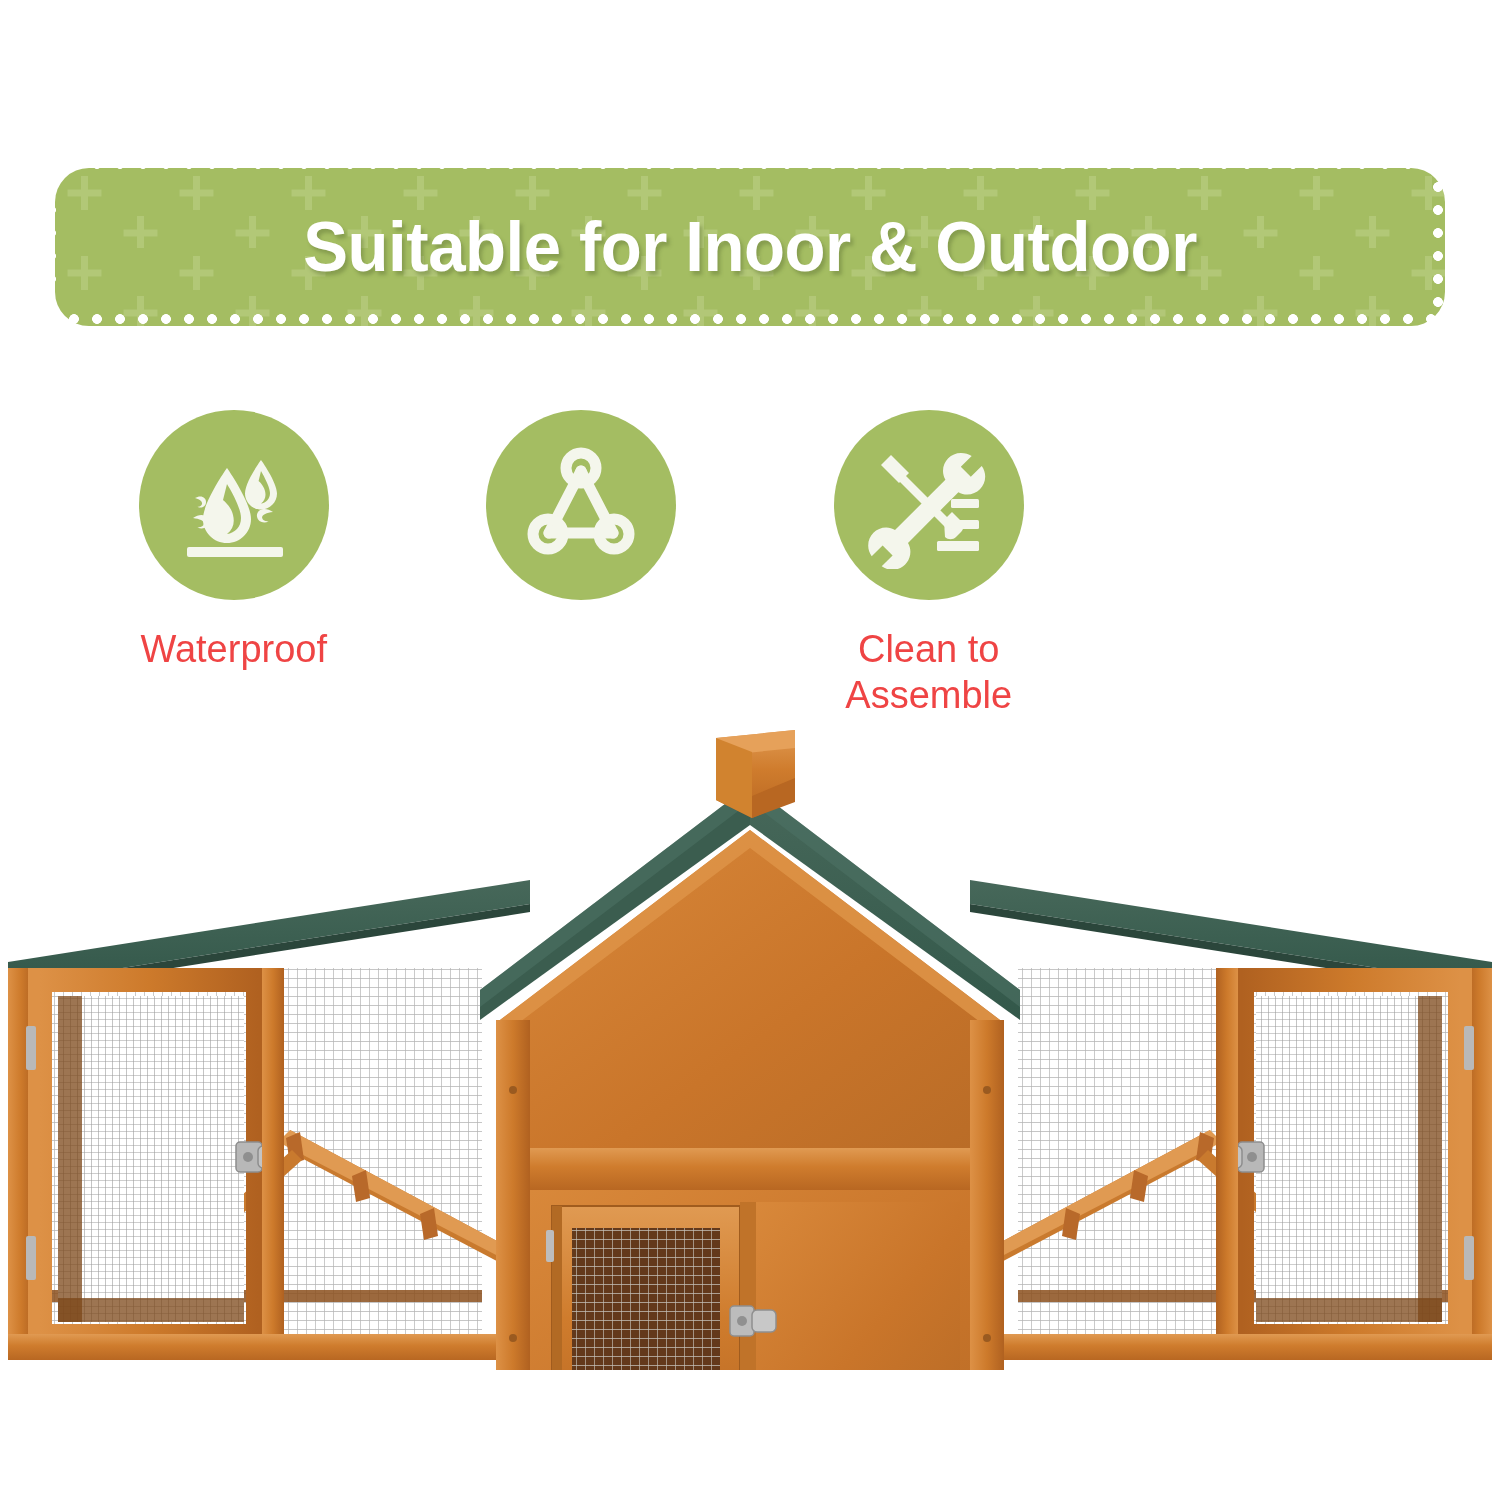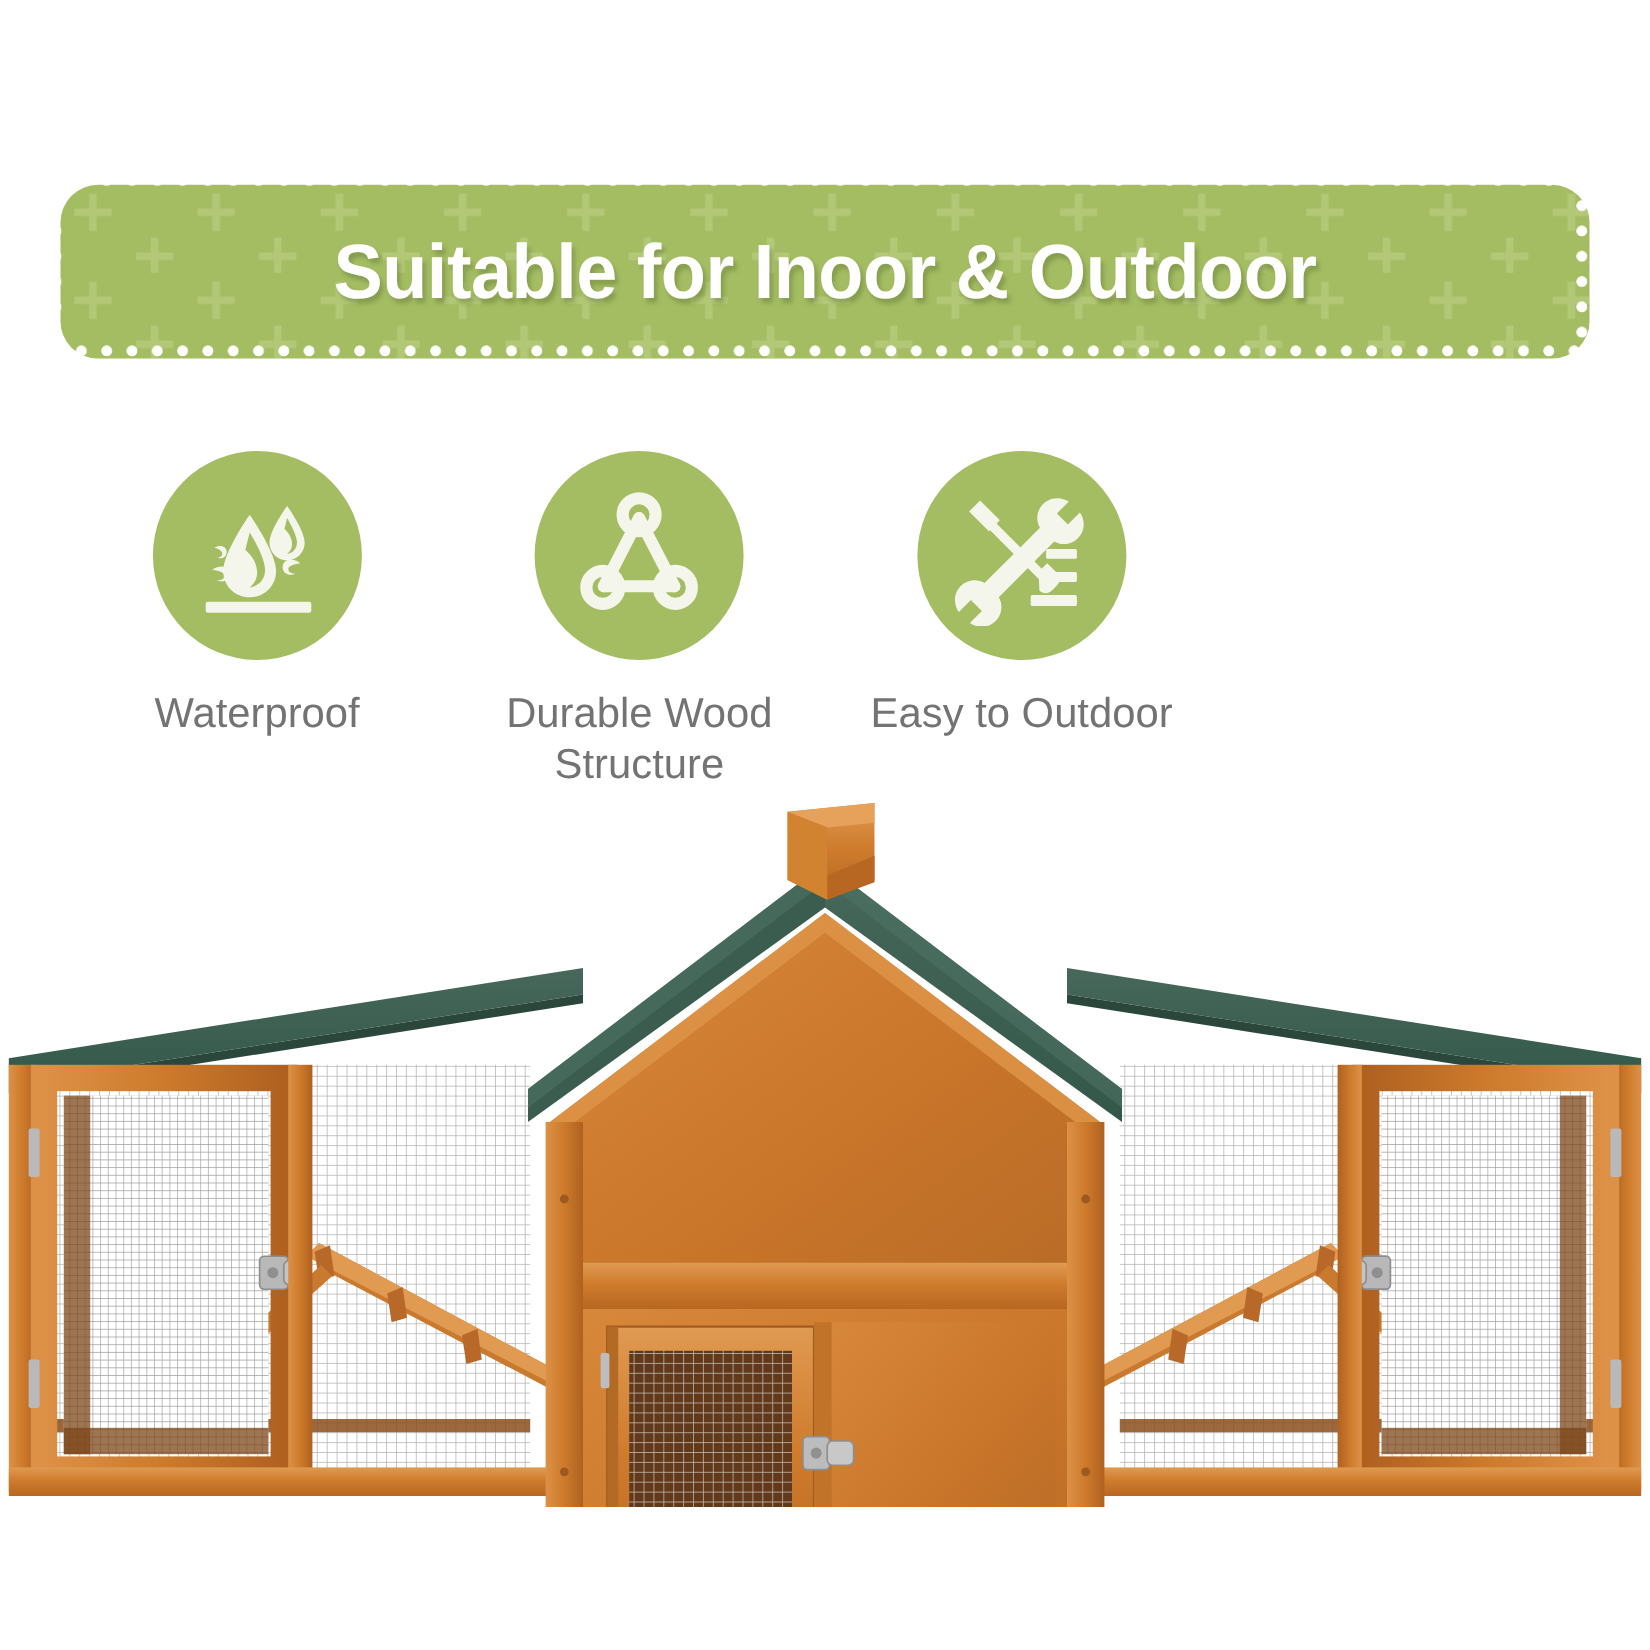--- a/index.html
+++ b/index.html
@@ -83,21 +83,21 @@
     border-radius: 50%;
     background: #a4bd62;
     display: flex;
     align-items: center;
     justify-content: center;
   }
   .feature-circle svg { display:block; }
   .feature-label {
     margin-top: 26px;
     text-align: center;
-    color: #737373;
+    color: #ef4444;
     font-size: 38px;
     font-weight: normal;
     line-height: 1.22;
     max-width: 310px;
     font-family: "Liberation Sans", sans-serif;
   }
 
   
   #product {
     position: absolute;
@@ -159,41 +159,40 @@
           <line x1="64" y1="30" x2="96" y2="92"></line>
           <line x1="32" y1="92" x2="96" y2="92"></line>
         </g>
         <g fill="none" stroke="#f4f6ec" stroke-width="11">
           <circle cx="64" cy="27" r="15"></circle>
           <circle cx="31" cy="93" r="15"></circle>
           <circle cx="97" cy="93" r="15"></circle>
         </g>
       </svg>
     </div>
-    <div class="feature-label">Durable Wood Structure</div>
   </div>
 
   <div class="feature">
     <div class="feature-circle">
       <svg width="128" height="128" viewBox="0 0 128 128" aria-hidden="true">
         <g fill="#f4f6ec">
 
           <path d="M16 24 L26 14 L44 32 L34 42 Z"></path>
           <path d="M34 40 L40 34 L86 80 L80 86 Z"></path>
           <path d="M79 79 L87 71 L96 80 C99 83 99 88 96 91 L91 96 C88 99 83 99 80 96 Z"></path>
 
           <path d="M96 12 C86 12 78 20 78 30 c0 3.2 0.9 6.2 2.4 8.8 L30 89 c-2.6 -1.5 -5.6 -2.4 -8.8 -2.4 c-10 0 -18 8 -18 18 c0 4 1.3 7.7 3.5 10.7 l10.9 -10.9 l10 10 l-10.9 10.9 c3 2.2 6.7 3.5 10.7 3.5 c10 0 18 -8 18 -18 c0 -3.2 -0.9 -6.2 -2.4 -8.8 L93.4 51.2 c2.6 1.5 5.6 2.4 8.8 2.4 c10 0 18 -8 18 -18 c0 -4 -1.3 -7.7 -3.5 -10.7 l-10.9 10.9 l-10 -10 l10.9 -10.9 C103.7 13.3 100 12 96 12 Z"></path>
 
           <rect x="86" y="58" width="28" height="9" rx="1.5"></rect>
           <rect x="86" y="79" width="28" height="9" rx="1.5"></rect>
           <rect x="72" y="100" width="42" height="10" rx="1.5"></rect>
         </g>
       </svg>
     </div>
-    <div class="feature-label">Easy to Outdoor</div>
+    <div class="feature-label">Clean to Assemble</div>
   </div>
 
 
 </div>
 
 <div id="product">
 <svg width="1500" height="680" viewBox="0 0 1500 680" aria-hidden="true">
   <defs>
     <linearGradient id="wg" x1="0" y1="0" x2="0" y2="1">
       <stop offset="0%" stop-color="#e09a52"></stop>

